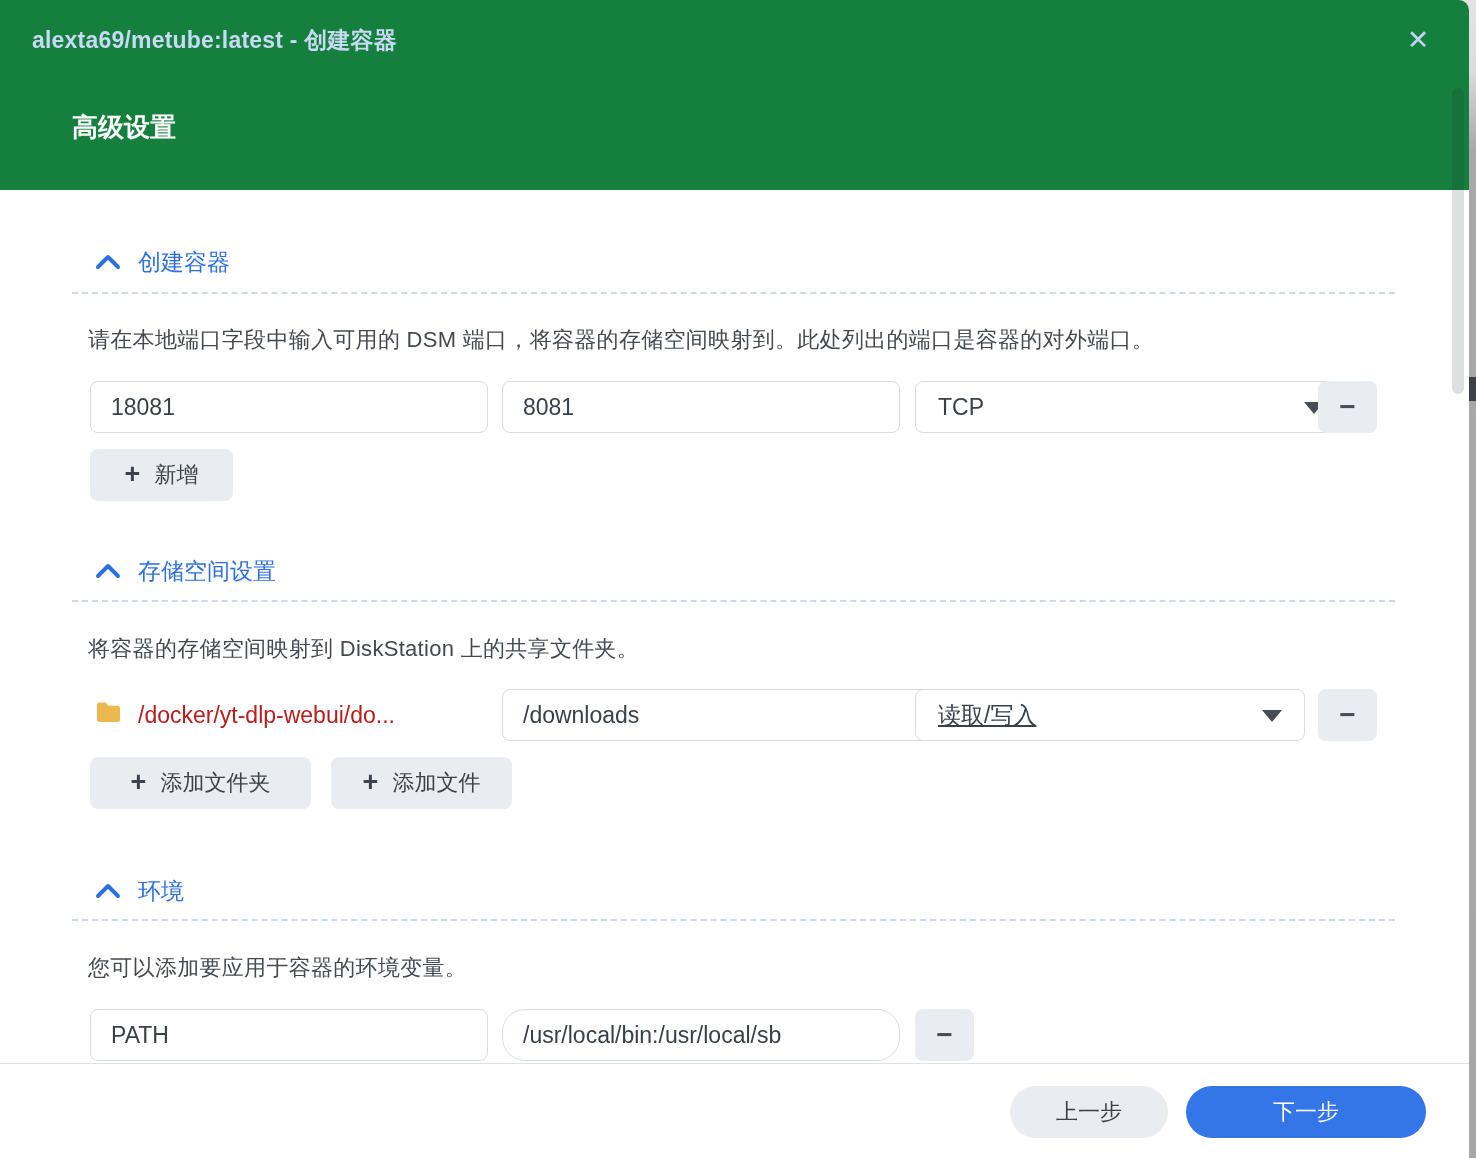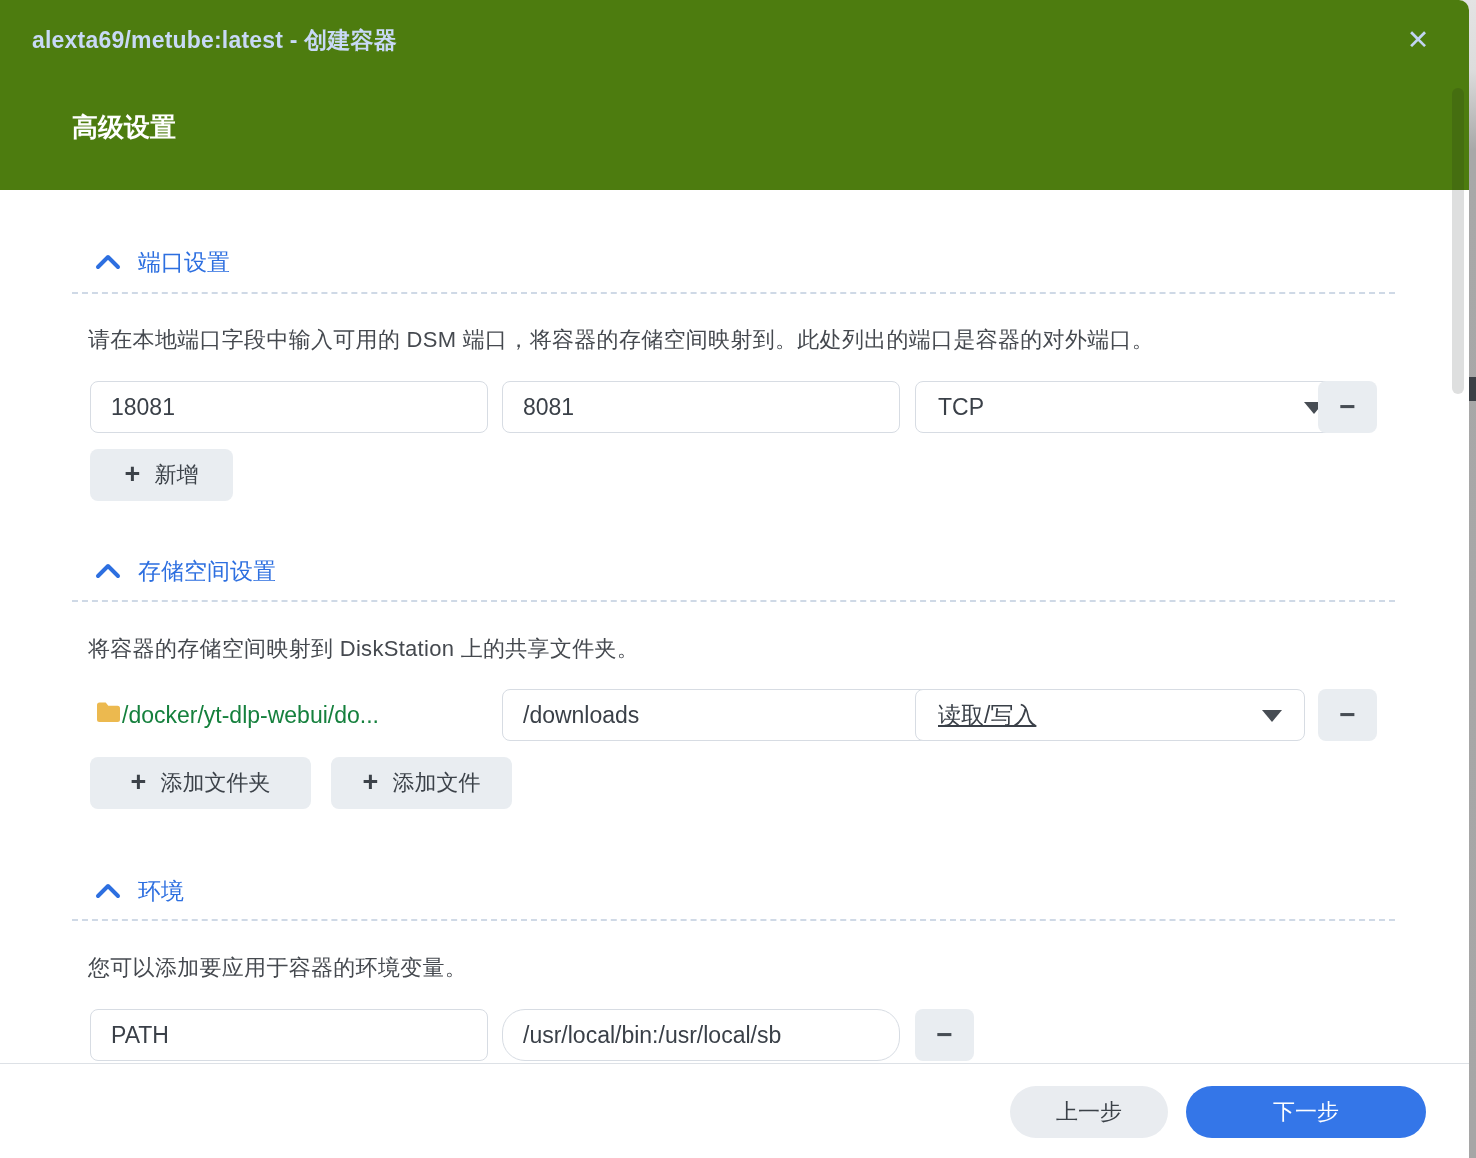--- a/index.html
+++ b/index.html
@@ -7,21 +7,21 @@
     width:1476px;height:1158px;position:relative;overflow:hidden;
     background:linear-gradient(#e3e3e3 0px,#dcdcdc 70px,#a8a8a8 150px,#a6a6a6 100%);
     font-family:"Liberation Sans","DejaVu Sans",sans-serif;
     -webkit-font-smoothing:antialiased;
   }
   .dialog{
     position:absolute;left:0;top:0;width:1469px;height:1158px;
     background:#ffffff;border-top-right-radius:10px;overflow:hidden;
   }
   .header{
-    position:absolute;left:0;top:0;width:100%;height:190px;background:#4d7c0f;
+    position:absolute;left:0;top:0;width:100%;height:190px;background:#15803d;
   }
   .titlebar-title{
     position:absolute;left:32px;top:25px;font-size:23px;font-weight:bold;color:#c8d9f6;
     letter-spacing:.2px;white-space:nowrap;
   }
   .close-btn{
     position:absolute;left:1398px;top:20px;width:40px;height:40px;border:none;background:transparent;
     color:#c2d4f3;font-size:27px;font-weight:bold;cursor:pointer;line-height:40px;text-align:center;padding:0;
     font-family:"Liberation Sans","DejaVu Sans",sans-serif;
   }
@@ -57,22 +57,22 @@
     font-size:28px;font-weight:600;color:#474d54;cursor:pointer;line-height:52px;text-align:center;padding:0;
     font-family:"Liberation Sans","DejaVu Sans",sans-serif;
   }
   .gray-btn{
     position:absolute;height:52px;border:none;border-radius:8px;background:#e9edf1;cursor:pointer;
     display:flex;align-items:center;justify-content:center;gap:14px;
     font-size:22px;color:#3c4249;padding:0;font-family:"Liberation Sans","DejaVu Sans",sans-serif;
   }
   .gray-btn .plus{font-size:27px;font-weight:600;color:#3c4249;line-height:1;margin-top:-2px;}
   .folder-row-btn{
-    position:absolute;top:689px;height:52px;display:flex;align-items:center;cursor:pointer;background:transparent;border:none;padding:0;
-    font-size:23px;color:#15803d;font-family:"Liberation Sans","DejaVu Sans",sans-serif;
+    position:absolute;top:689px;height:52px;display:flex;align-items:center;gap:16px;cursor:pointer;background:transparent;border:none;padding:0;
+    font-size:23px;color:#b91c1c;font-family:"Liberation Sans","DejaVu Sans",sans-serif;
   }
   .footer{
     position:absolute;left:0;top:1063px;width:100%;height:95px;background:#ffffff;border-top:1px solid #dde1e6;
   }
   .pill-btn{
     position:absolute;top:22px;height:52px;border:none;border-radius:26px;cursor:pointer;
     font-size:22px;font-family:"Liberation Sans","DejaVu Sans",sans-serif;
   }
   .prev-btn{left:1010px;width:158px;background:#e9ecf0;color:#3b4148;}
   .next-btn{left:1186px;width:240px;background:#3476e8;color:#ffffff;}
@@ -93,21 +93,21 @@
     <div class="titlebar-title">alexta69/metube:latest - 创建容器</div>
     <button class="close-btn">✕</button>
     <div class="dialog-heading">高级设置</div>
   </div>
 
   <span class="section-chevron" style="left:95px;top:254px;">
     <svg width="26" height="16" viewBox="0 0 26 16">
         <polyline points="3,13 13,3 23,13" fill="none" stroke="#2d6fe0" stroke-width="4" stroke-linecap="round" stroke-linejoin="round"></polyline>
       </svg>
   </span>
-  <div class="section-title" style="top:247px;">端口设置</div>
+  <div class="section-title" style="top:247px;">创建容器</div>
   <div class="dashed-divider" style="top:292px;"></div>
   <div class="section-desc" style="top:325px;">请在本地端口字段中输入可用的 DSM 端口，将容器的存储空间映射到。此处列出的端口是容器的对外端口。</div>
 
   <div>
     <input class="field" style="left: 90px; top: 381px; width: 398px;" value="18081">
     <input class="field" style="left: 502px; top: 381px; width: 398px;" value="8081">
     <div class="select" style="left:915px;top:381px;width:432px;">
       <span>TCP</span>
       <span class="caret"></span>
     </div>

